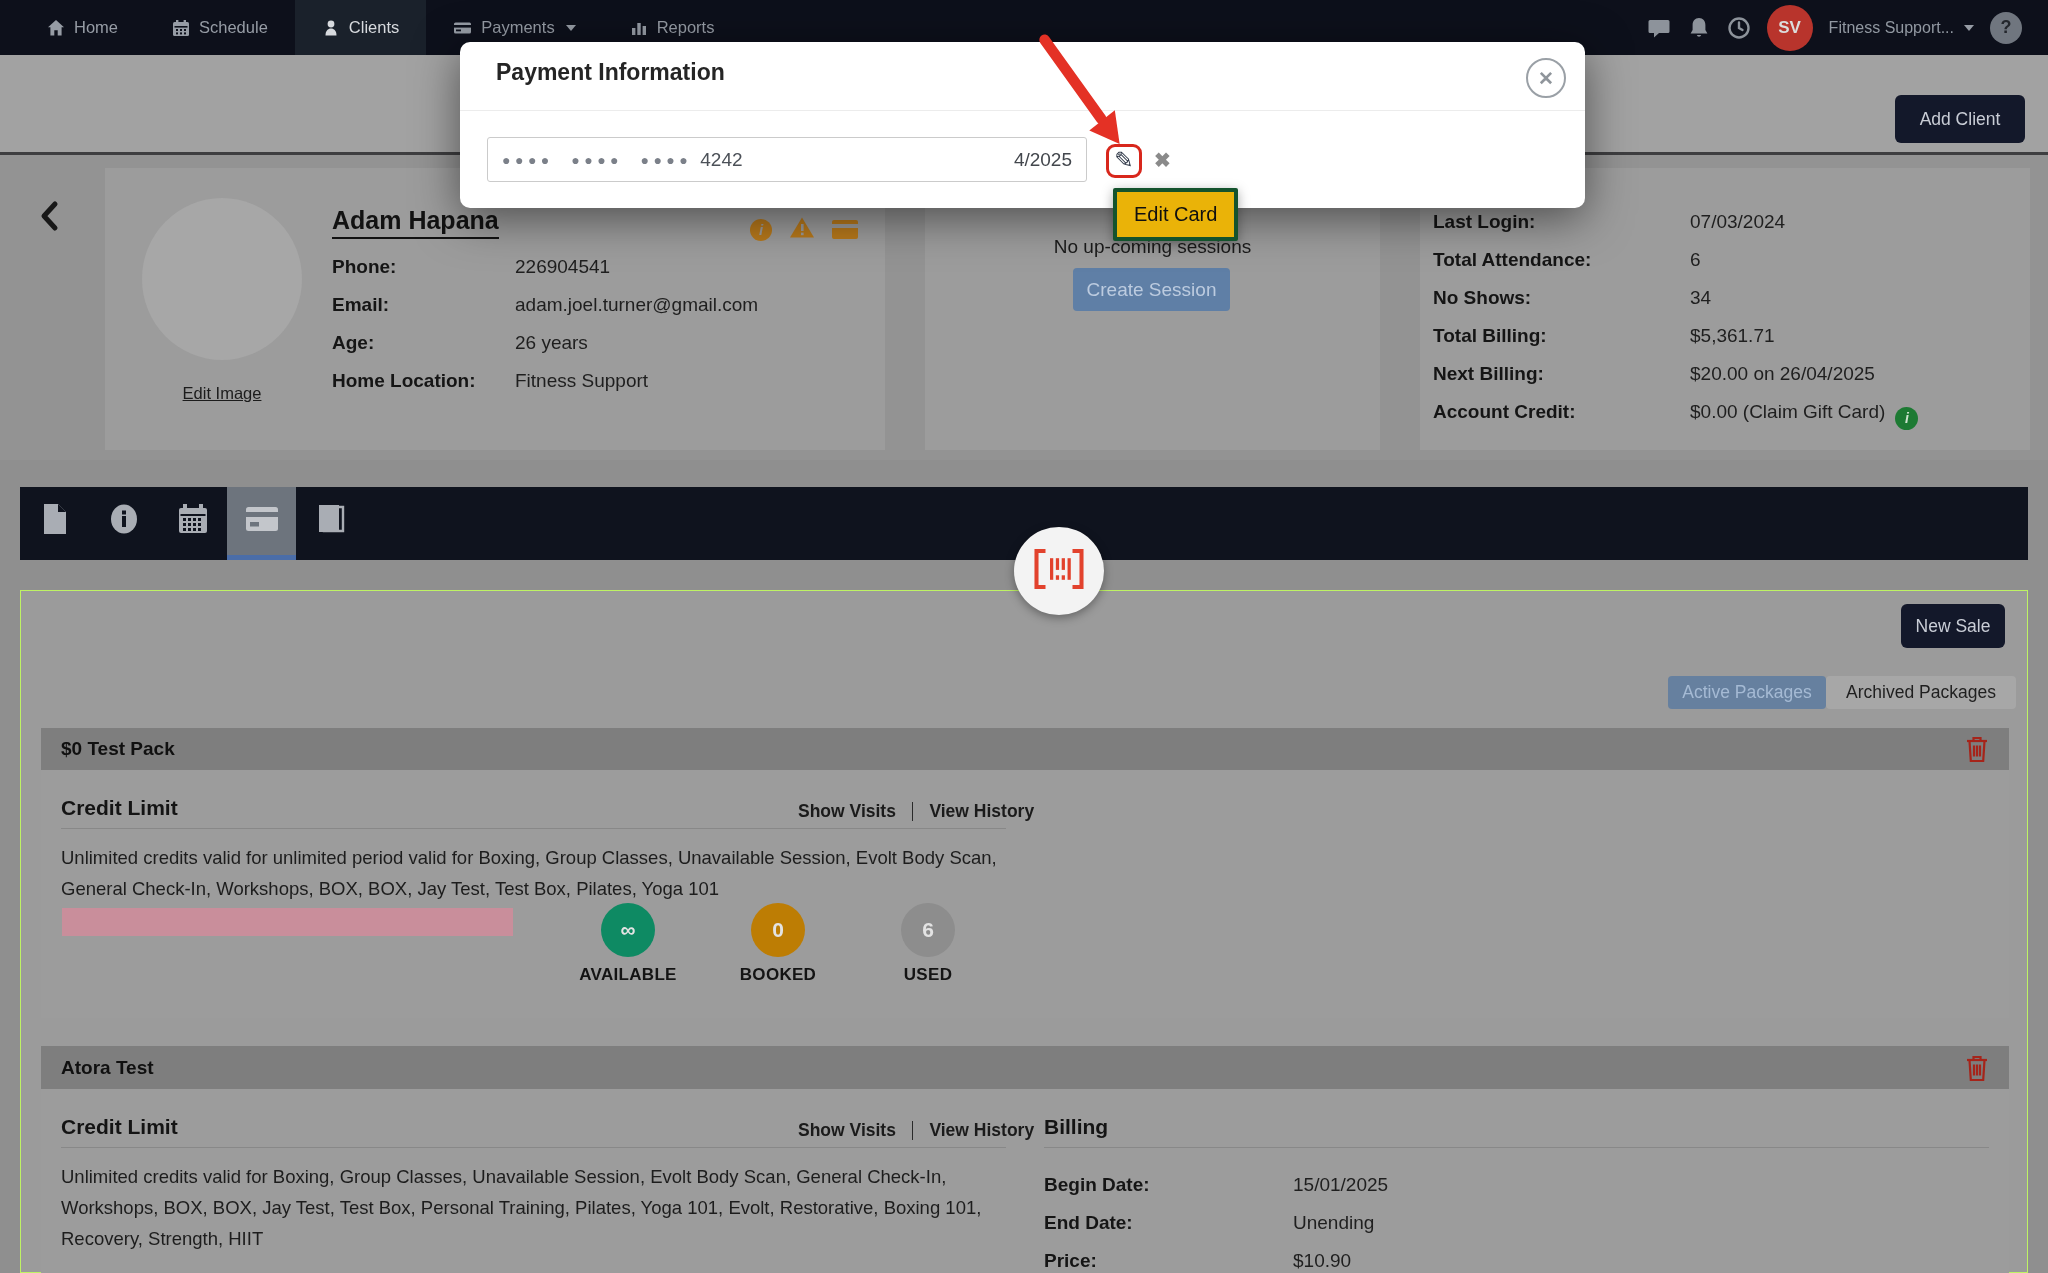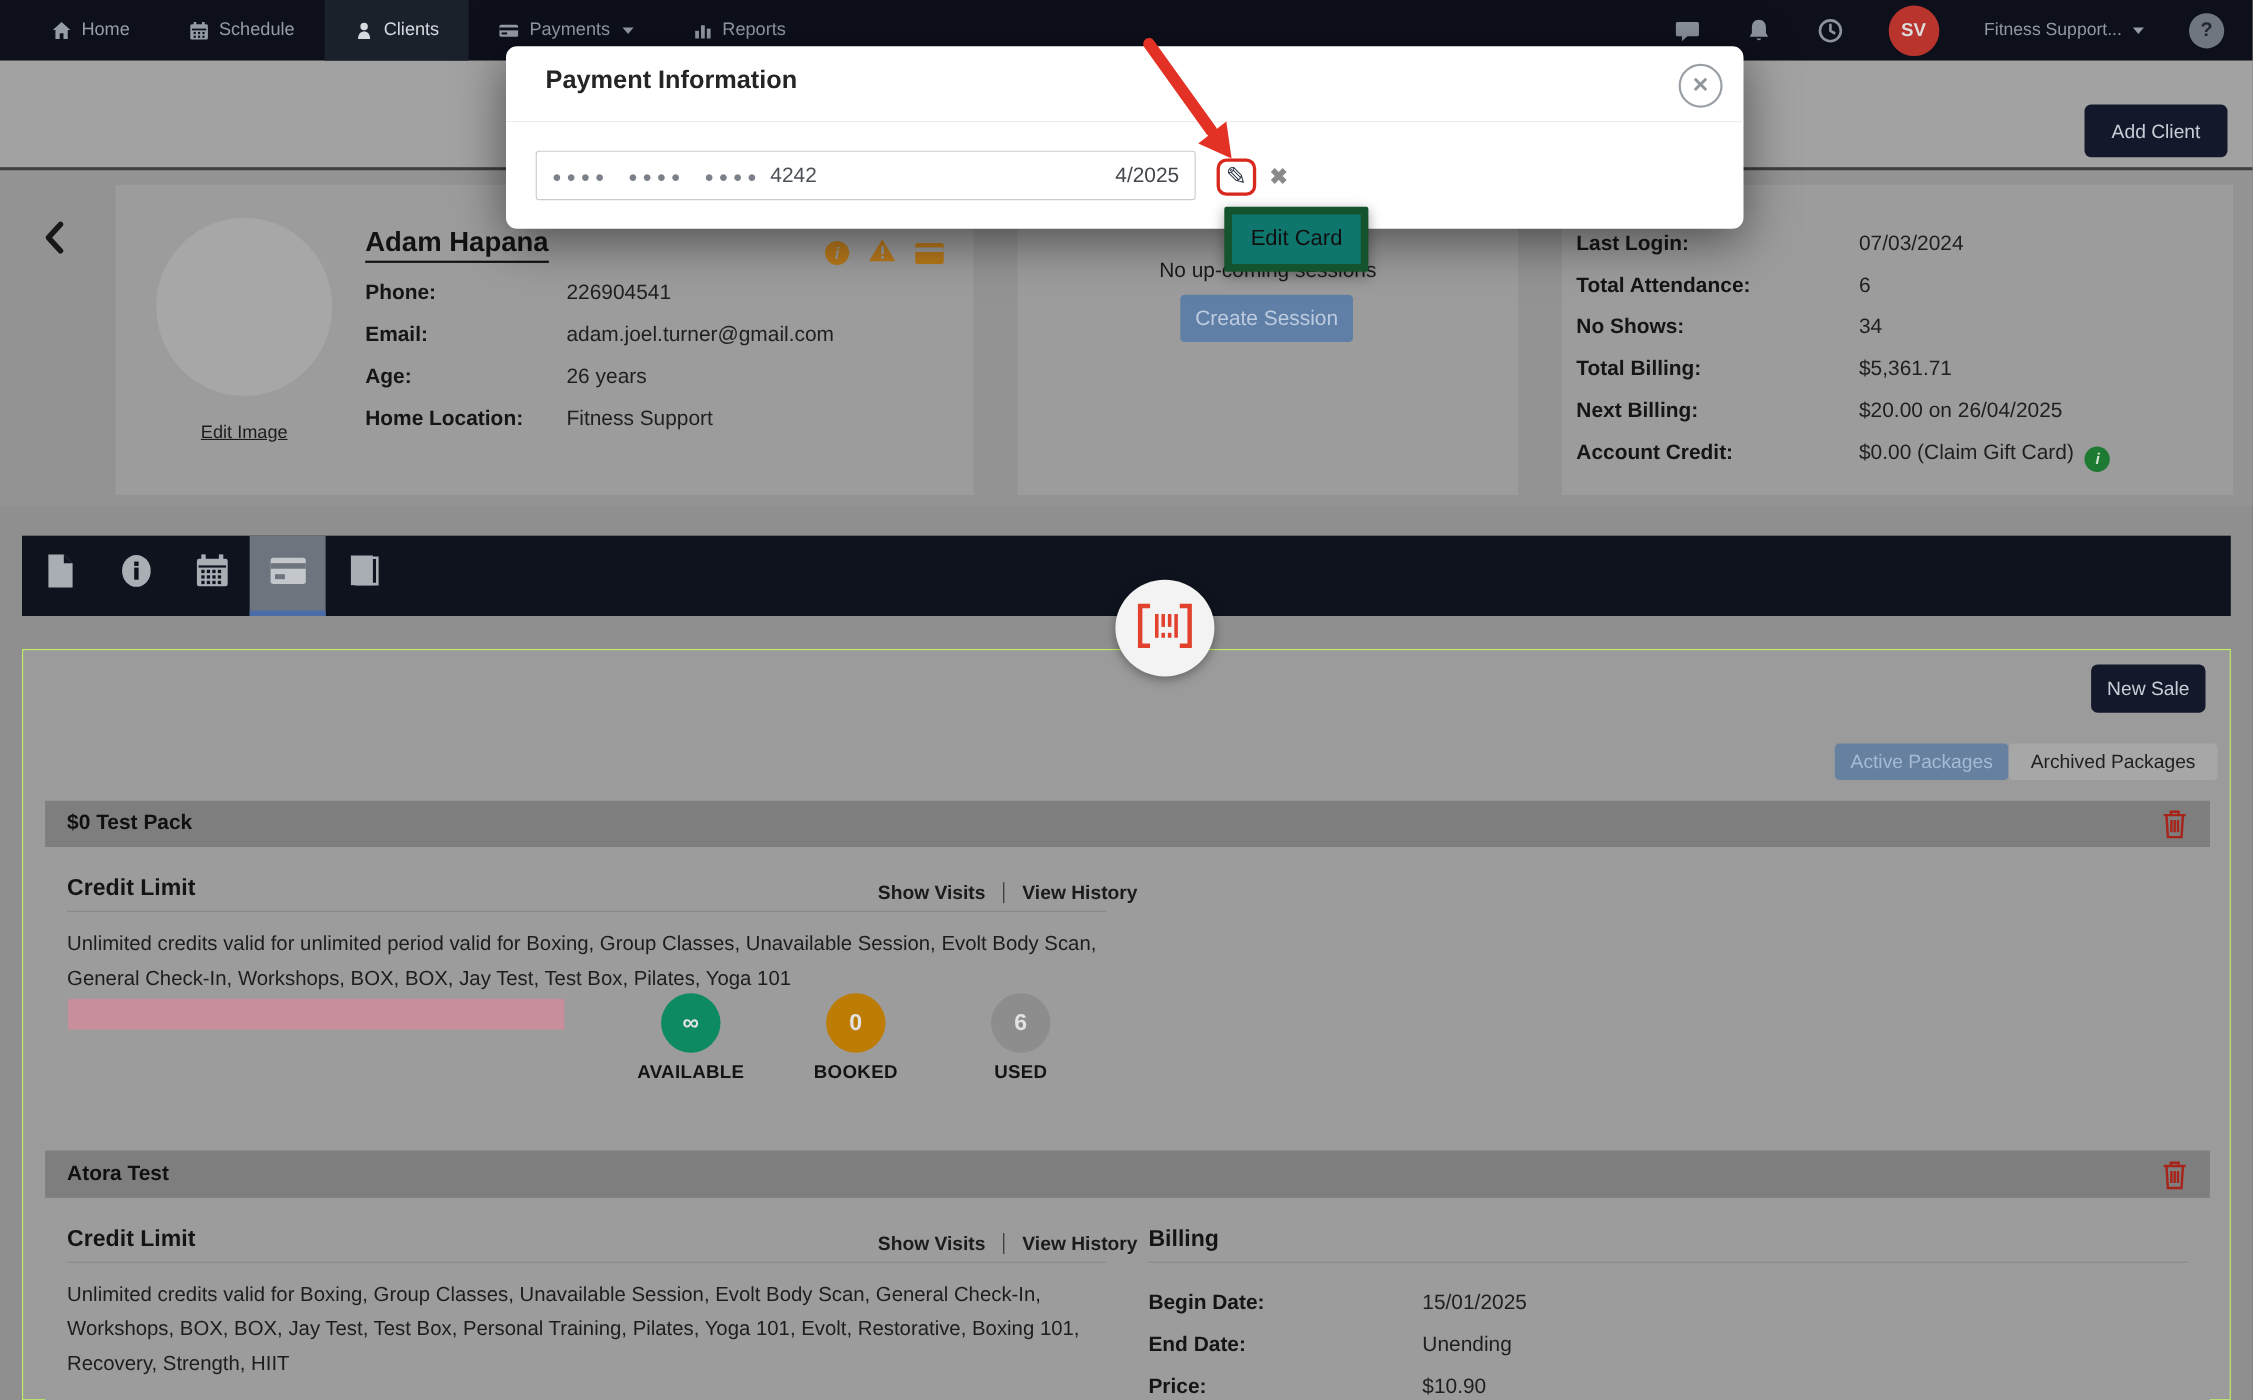--- a/index.html
+++ b/index.html
@@ -9,21 +9,21 @@
   
   .nav{position:absolute;left:0;top:0;width:2048px;height:55px;background:#0d101b;
        display:flex;align-items:stretch;z-index:5;}
   .nav-left{display:flex;align-items:stretch;margin-left:20px;}
   .nav-item{display:flex;align-items:center;gap:9px;padding:0 27px;color:#969ca5;
             font-size:16.5px;cursor:pointer;}
   .nav-item.active{background:#1a212b;color:#d7dade;}
   .nav-item svg{display:block;}
   .caret-down{width:0;height:0;border-left:5px solid transparent;border-right:5px solid transparent;
               border-top:6px solid #969ca5;margin-left:2px;}
-  .nav-right{margin-left:auto;display:flex;align-items:center;gap:41px;padding-right:26px;}
+  .nav-right{margin-left:auto;display:flex;align-items:center;gap:16px;padding-right:26px;}
   .nav-icon{width:24px;height:24px;display:flex;align-items:center;justify-content:center;}
   .avatar{width:46px;height:46px;border-radius:50%;background:#b8342c;color:#dcdcdc;
           display:flex;align-items:center;justify-content:center;font-size:17px;font-weight:bold;}
   .user-label{color:#9198a1;font-size:16px;}
   .help-circle{width:32px;height:32px;border-radius:50%;background:#70767f;color:#23262c;
                display:flex;align-items:center;justify-content:center;font-weight:bold;font-size:18px;}
 
   
   .header-strip{position:absolute;left:0;top:55px;width:2048px;height:97px;background:#a2a2a2;
                 border-bottom:3px solid #3e3e40;}
@@ -120,21 +120,21 @@
   .card-input{position:absolute;left:27px;top:95px;width:600px;height:45px;border:1px solid #cbcbcb;
               border-radius:3px;display:flex;align-items:center;box-sizing:border-box;background:#fff;}
   .card-mask{margin-left:14px;font-size:14px;letter-spacing:4.5px;word-spacing:9px;color:#7b8089;}
   .card-last4{margin-left:8px;font-size:19px;color:#4c5158;}
   .card-exp{margin-left:auto;margin-right:14px;font-size:19px;color:#43474d;}
   .edit-card-btn{position:absolute;left:646px;top:102px;width:36px;height:34px;border:3px solid #d8271c;
                  border-radius:9px;display:flex;align-items:center;justify-content:center;cursor:pointer;
                  background:#fff;box-sizing:border-box;}
   .edit-glyph{font-size:23px;color:#2b3444;transform:translateY(-1px);}
   .remove-card-btn{position:absolute;left:694px;top:106px;font-size:20px;font-weight:bold;color:#8a8a8a;cursor:pointer;}
-  .tooltip{position:absolute;left:1113px;top:188px;background:#0f766e;border:7px solid #14532d;border-radius:2px;
+  .tooltip{position:absolute;left:1113px;top:188px;background:#eab308;border:4px solid #14532d;border-radius:2px;
            box-shadow:0 3px 12px rgba(0,0,0,.35);padding:11px 17px;font-size:20px;color:#101010;z-index:105;}
   .pointer-arrow{position:absolute;left:1020px;top:28px;z-index:110;pointer-events:none;}
 </style>
 </head>
 <body>
 
 <div class="app">
 
   <div class="nav">
     <div class="nav-left">

